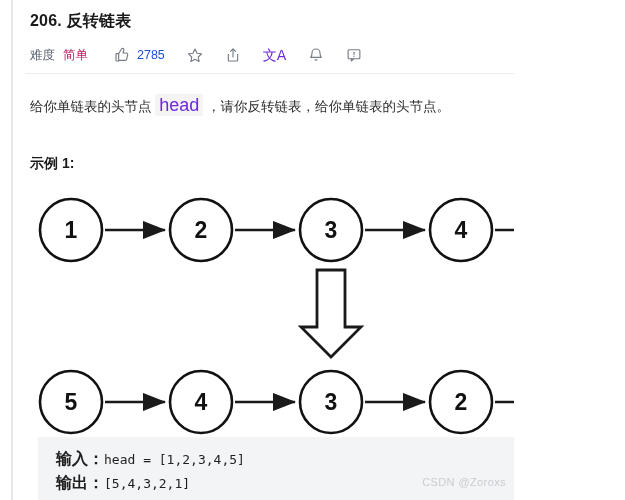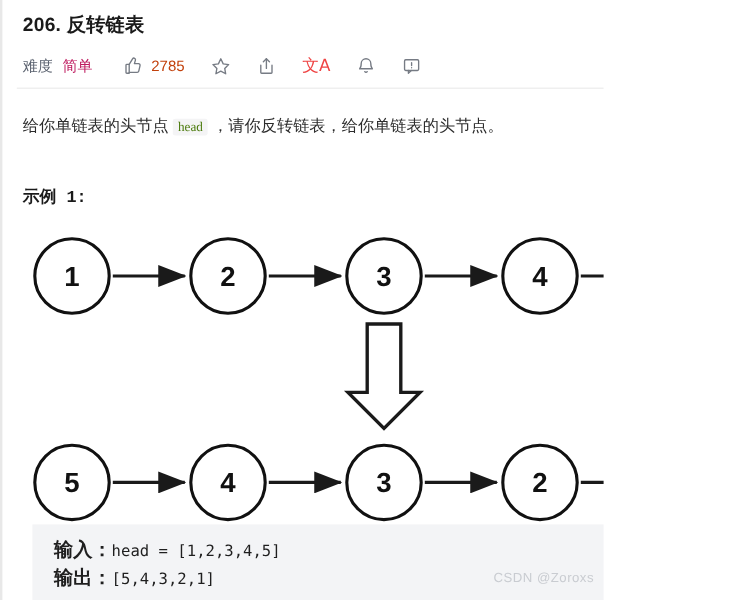--- a/index.html
+++ b/index.html
@@ -9,21 +9,21 @@
   body {
     width: 625px;
     height: 500px;
     background: #ffffff;
     font-family: "Liberation Sans", "DejaVu Sans", sans-serif;
     overflow: hidden;
     position: relative;
   }
   .page {
     position: absolute;
-    left: 0; top: 0;
+    left: 11px; top: 0;
     width: 503px;
     height: 500px;
     background: #ffffff;
     border-left: 2px solid #e8e8e8;
     box-sizing: border-box;
     overflow: hidden;
   }
 
   
   .title {
@@ -58,27 +58,27 @@
   }
   .icon-btn {
     display: inline-flex;
     align-items: center;
     margin-right: 22px;
     color: #767b84;
   }
   .icon-btn svg { display: block; }
   .like-count {
     font-size: 12.5px;
-    color: #c2410c;
+    color: #1d4ed8;
     margin-left: 7px;
   }
   .translate-glyph {
     font-size: 14px;
     line-height: 1;
-    color: #ef4444;
+    color: #6d28d9;
     font-family: "DejaVu Sans", sans-serif;
   }
 
   .divider {
     position: absolute;
     left: 12px;
     top: 73px;
     width: 600px;
     height: 1px;
     background: #ececec;
@@ -88,36 +88,35 @@
   .description {
     position: absolute;
     left: 17px;
     top: 93px;
     font-size: 13.5px;
     color: #2b2b2b;
     line-height: 24px;
     white-space: nowrap;
   }
   .inline-code {
-    font-family: Liberation Serif, serif;
-    font-size: 11px;
+    font-family: Liberation Sans, sans-serif;
+    font-size: 18px;
     background: #f4f4f5;
-    color: #4d7c0f;
+    color: #6d28d9;
     padding: 1px 4px;
     border-radius: 2px;
   }
 
   .example-heading {
     position: absolute;
     left: 17px;
     top: 155px;
     font-size: 14px;
     font-weight: 700;
     color: #1a1a1a;
-    font-family: Liberation Mono, monospace;
   }
 
   
   .diagram {
     position: absolute;
     left: 0;
     top: 185px;
     width: 625px;
     height: 250px;
   }

